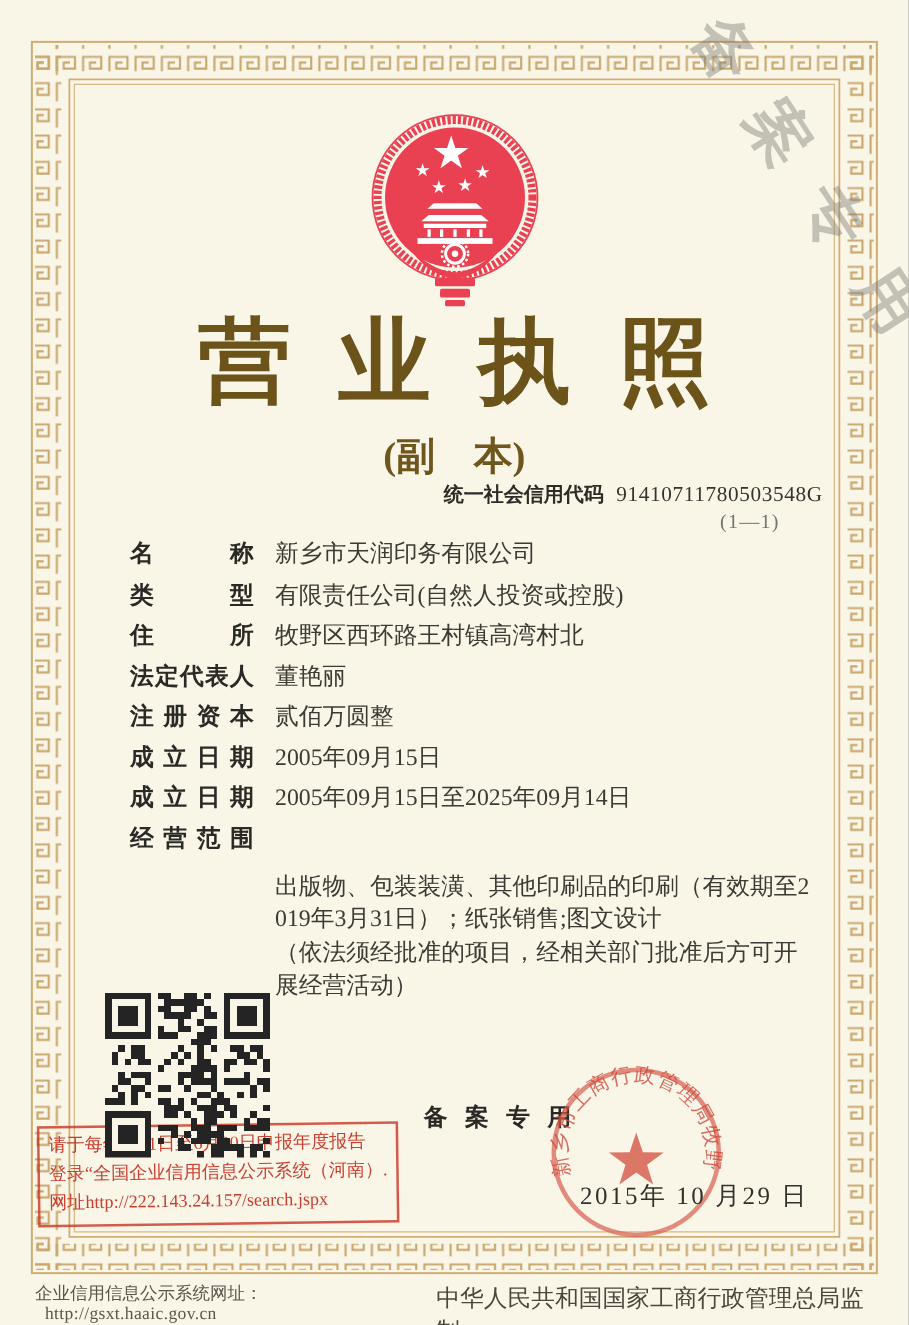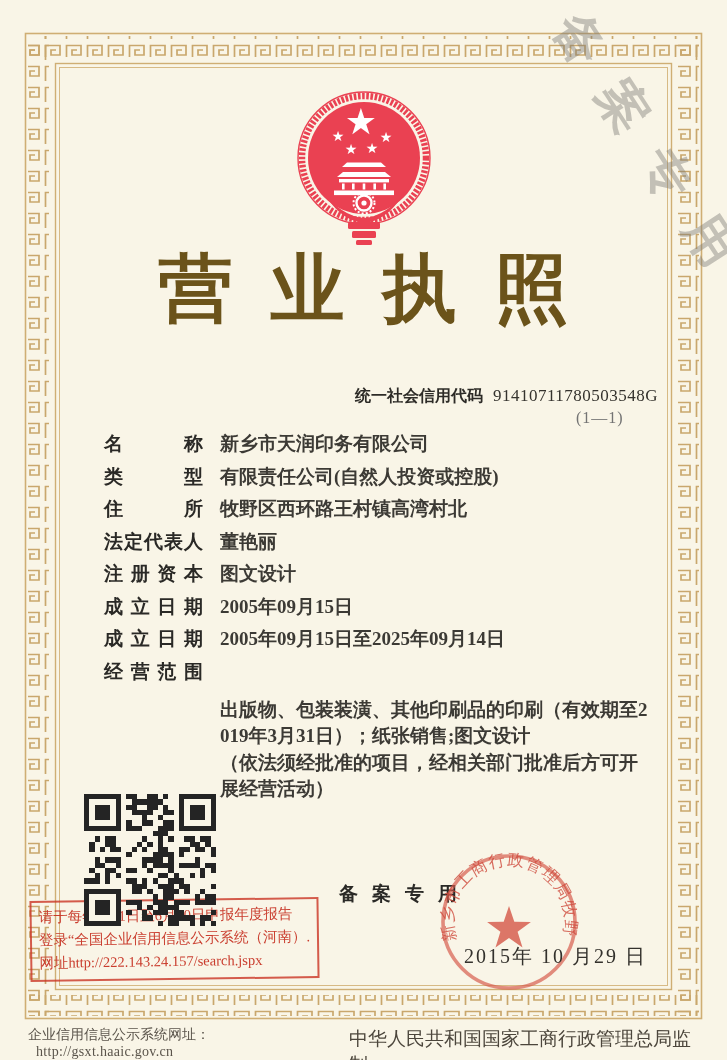--- a/index.html
+++ b/index.html
@@ -29,21 +29,21 @@
                  font-size:16px; white-space:nowrap; }
   .credit-label { font-family:"Liberation Sans", sans-serif; font-weight:700; color:#2d2b27; }
   .credit-value { font-size:17px; color:#35332e; letter-spacing:.5px; margin-left:6px; }
   .page-marker { position:absolute; top:409px; left:576px; z-index:2;
                  font-size:16px; color:#737373; letter-spacing:1px; }
 
   .fields { position:absolute; left:104px; top:433px; width:560px; z-index:2; }
   .field-row { display:flex; margin-bottom:11px; font-size:19px; line-height:21.5px; }
   .field-label { width:99px; min-width:99px; font-family:"Liberation Sans", sans-serif;
                  font-weight:700; color:#2a2926; text-align:justify; text-align-last:justify; }
-  .field-value { margin-left:17px; color:#3c3a35; white-space:pre-line;font-weight:bold; }
+  .field-value { margin-left:17px; color:#3c3a35; white-space:pre-line; }
   .field-row.scope .field-value { line-height:26.5px;margin-top:36px; }
 
   .qr { position:absolute; left:84px; top:794px; width:132px; height:132px; z-index:4; }
 
   .stamp { position:absolute; left:30px; top:899px; z-index:3;
            border:2px solid rgba(203,52,36,.8); padding:3px 7px 4px 7px;
            transform:rotate(-0.8deg); color:rgba(198,46,30,.92);
            font-size:14.5px; line-height:1.6; white-space:nowrap; }
 
   .registrar-label { position:absolute; left:339px; top:881px; z-index:2;
@@ -113,20 +113,21 @@
       <rect x="55" y="134" width="32" height="7" rx="1.5"></rect>
       <rect x="59" y="143" width="24" height="7" rx="1.5"></rect>
       <rect x="63" y="152" width="16" height="5" rx="1.5"></rect>
     </g>
   </svg>
 
   <div class="title-wrap">
     <span>营业执照</span>
   </div>
 
+  <div class="subtitle">(副　本)</div>
 
   <div class="credit-line">
     <span class="credit-label">统一社会信用代码</span>
     <span class="credit-value">91410711780503548G</span>
   </div>
   <div class="page-marker">(1—1)</div>
 
   <div class="fields">
     <div class="field-row">
       <span class="field-label">名称</span>
@@ -139,21 +140,21 @@
     <div class="field-row">
       <span class="field-label">住所</span>
       <span class="field-value">牧野区西环路王村镇高湾村北</span>
     </div>
     <div class="field-row">
       <span class="field-label">法定代表人</span>
       <span class="field-value">董艳丽</span>
     </div>
     <div class="field-row">
       <span class="field-label">注册资本</span>
-      <span class="field-value">图文设计</span>
+      <span class="field-value">贰佰万圆整</span>
     </div>
     <div class="field-row">
       <span class="field-label">成立日期</span>
       <span class="field-value">2005年09月15日</span>
     </div>
     <div class="field-row">
       <span class="field-label">成立日期</span>
       <span class="field-value">2005年09月15日至2025年09月14日</span>
     </div>
     <div class="field-row scope">

